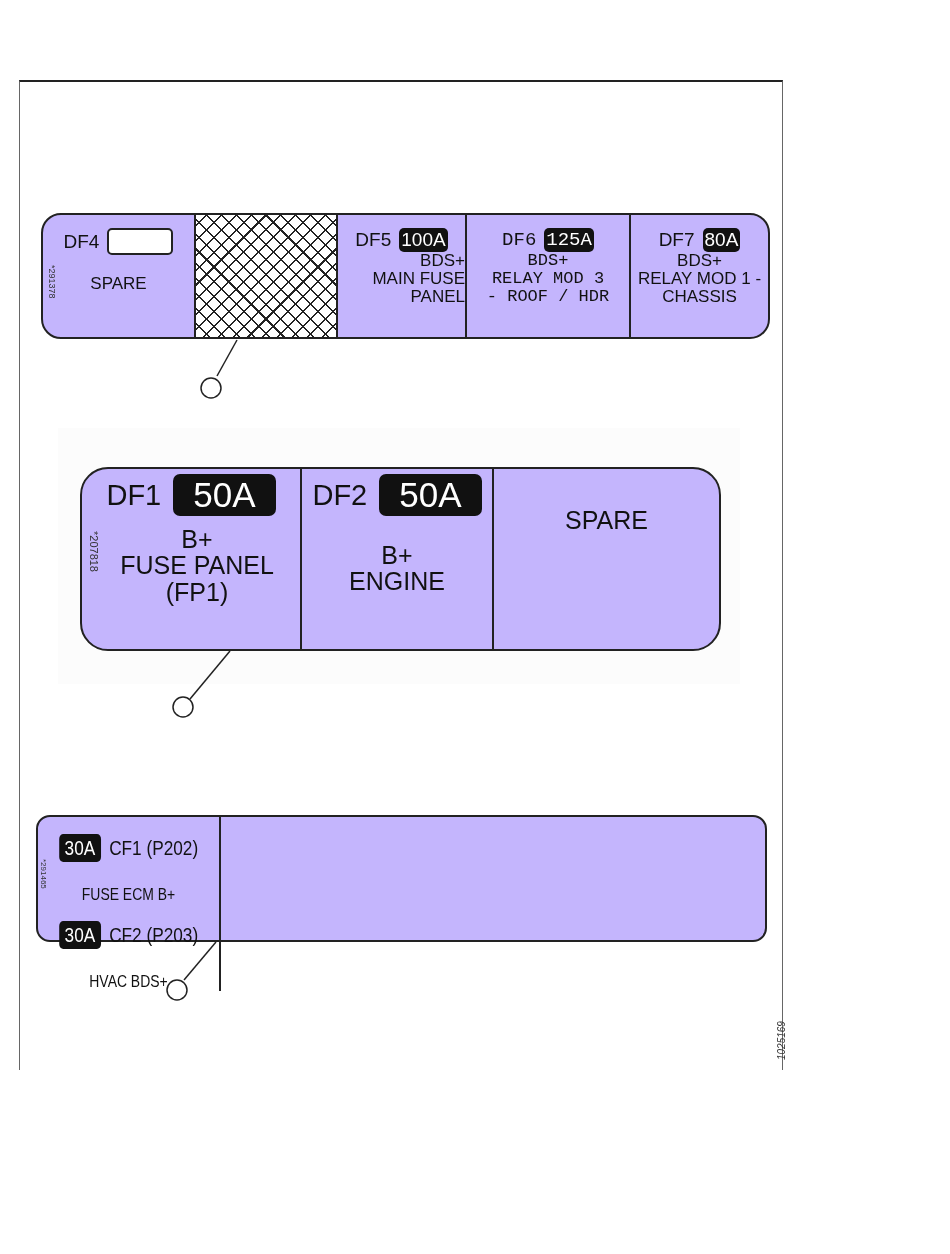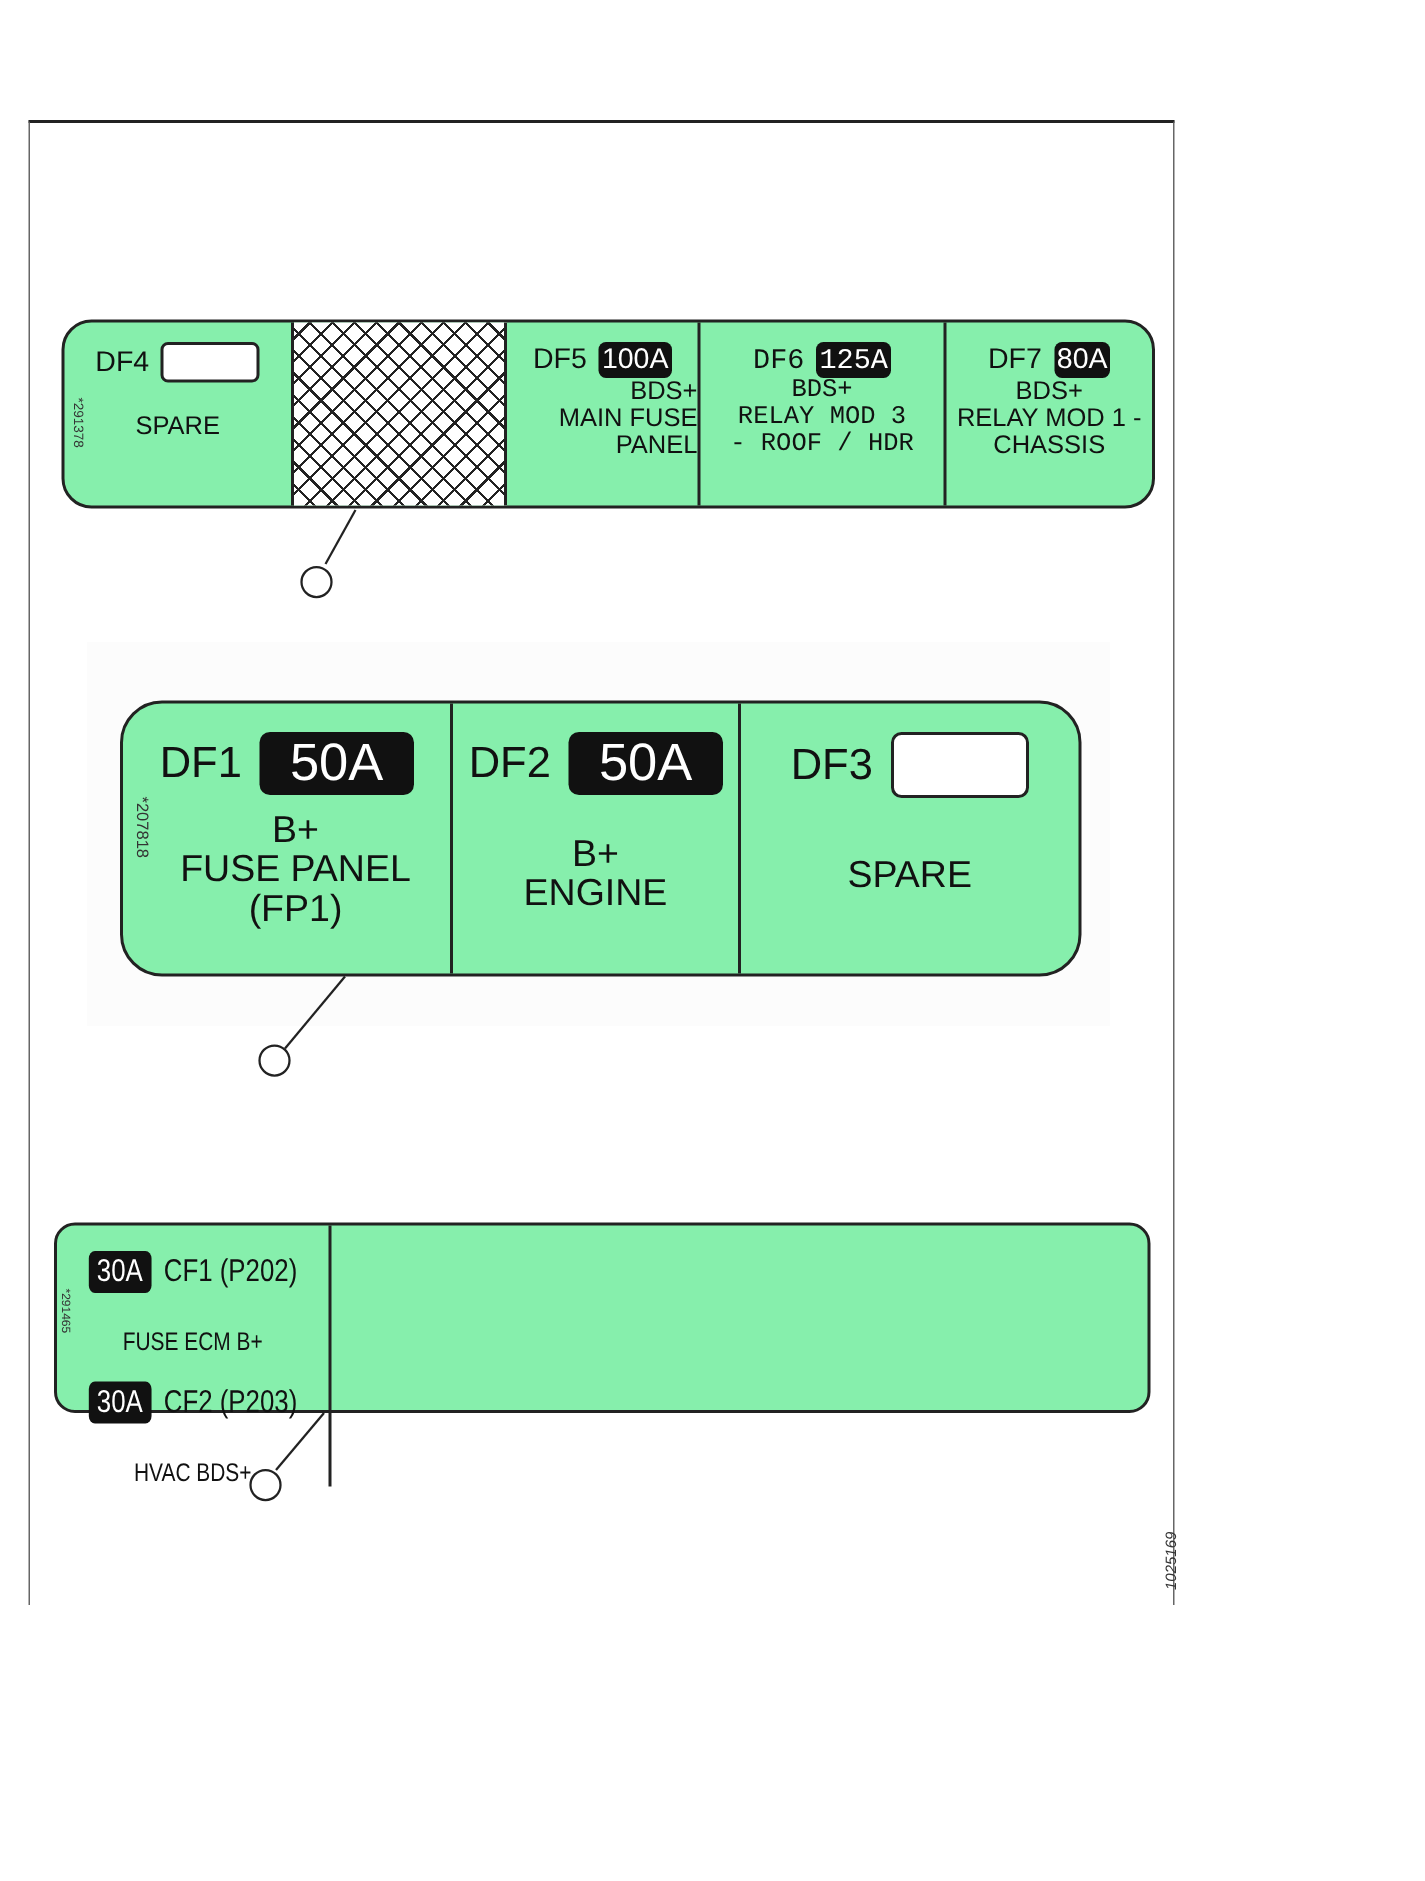--- a/index.html
+++ b/index.html
@@ -2,21 +2,21 @@
 <html><head>
 <meta charset="utf-8">
 <style>
   html, body { margin:0; padding:0; background:#ffffff; }
   body { width:950px; height:1254px; position:relative; overflow:hidden;
          font-family:"Liberation Sans", sans-serif; color:#111; }
   .frame { position:absolute; left:19px; top:80px; width:764px; height:990px;
            border-top:2px solid #222; border-left:1px solid #666; border-right:1px solid #666;
            box-sizing:border-box; }
   .ref { position:absolute; font-size:9px; color:#333; transform-origin:left top; white-space:nowrap;}
-  .label-strip { position:absolute; border:2.5px solid #222; background:#86efac; display:flex; box-sizing:border-box; }
+  .label-strip { position:absolute; border:2.5px solid #222; background:#c4b5fd; display:flex; box-sizing:border-box; }
   .cell { position:relative; border-right:2px solid #222; box-sizing:border-box; text-align:center; }
   .cell:last-child { border-right:none; }
   .hatch { background-color:#fff;
     background-image:
       repeating-linear-gradient(45deg, transparent 0 9px, #222 9px 10.5px),
       repeating-linear-gradient(-45deg, transparent 0 9px, #222 9px 10.5px); }
   .head { display:flex; align-items:center; justify-content:center; white-space:nowrap; }
   .rating { background:#111; color:#fff; border-radius:5px; display:inline-block; }
   .blank { border:2.5px solid #222; border-radius:5px; display:inline-block; background:#fff; box-sizing:border-box; }
   .desc { white-space:pre-line; line-height:1.05; }
@@ -29,21 +29,21 @@
   #label1 .cell { height:100%; }
   #label1 .head { margin-top:13px; font-size:19px; }
   #label1 .rating { font-size:19px; padding:1px 2px; margin-left:8px; }
   #label1 .blank { width:66px; height:27px; margin-left:8px; }
   #label1 .desc { font-size:17px; margin-top:0; }
 
   
   #label2-bg { position:absolute; left:58px; top:428px; width:682px; height:256px; background:#fcfcfc; }
   #label2 { left:80px; top:467px; width:641px; height:184px; border-radius:28px; }
   #label2 .cell { height:100%; }
-  #label2 .head { margin-top:19px; font-size:29px; }
+  #label2 .head { margin-top:5px; font-size:29px; }
   #label2 .rating { font-size:35px; padding:1px 20px; margin-left:12px; border-radius:7px; }
   #label2 .blank { width:92px; height:44px; margin-left:12px; border-radius:7px; }
   #label2 .desc { font-size:25px; }
 
   
   #label3 { left:36px; top:815px; width:731px; height:127px; border-radius:14px;flex-direction:column; }
   #label3 .cell { height:100%; }
   #label3 .head { margin-top:17px; font-size:21px; transform:scaleX(0.82); }
   #label3 .rating { font-size:21px; padding:2px 7px; margin-right:10px; }
   #label3 .desc { font-size:17px; margin-top:24px; transform:scaleX(0.82); }
@@ -110,24 +110,20 @@
   </div>
   <div class="cell" style="width:192px;">
     <div class="head">
       <span>DF2</span>
       <span class="rating">50A</span>
     </div>
     <div class="desc" style="margin-top:26px;">B+
 ENGINE</div>
   </div>
   <div class="cell" style="flex:1;">
-    <div class="head">
-      <span>DF3</span>
-      <span class="blank"></span>
-    </div>
     <div class="desc" style="margin-top:38px;">SPARE</div>
   </div>
 </div>
 <svg class="leader" style="left:168px; top:649px;" width="70" height="72">
   <line x1="62" y1="2" x2="22" y2="50"></line>
   <circle cx="15" cy="58" r="10"></circle>
 </svg>
 
 <div class="label-strip" id="label3">
   <div class="cell" style="width:183px;">

